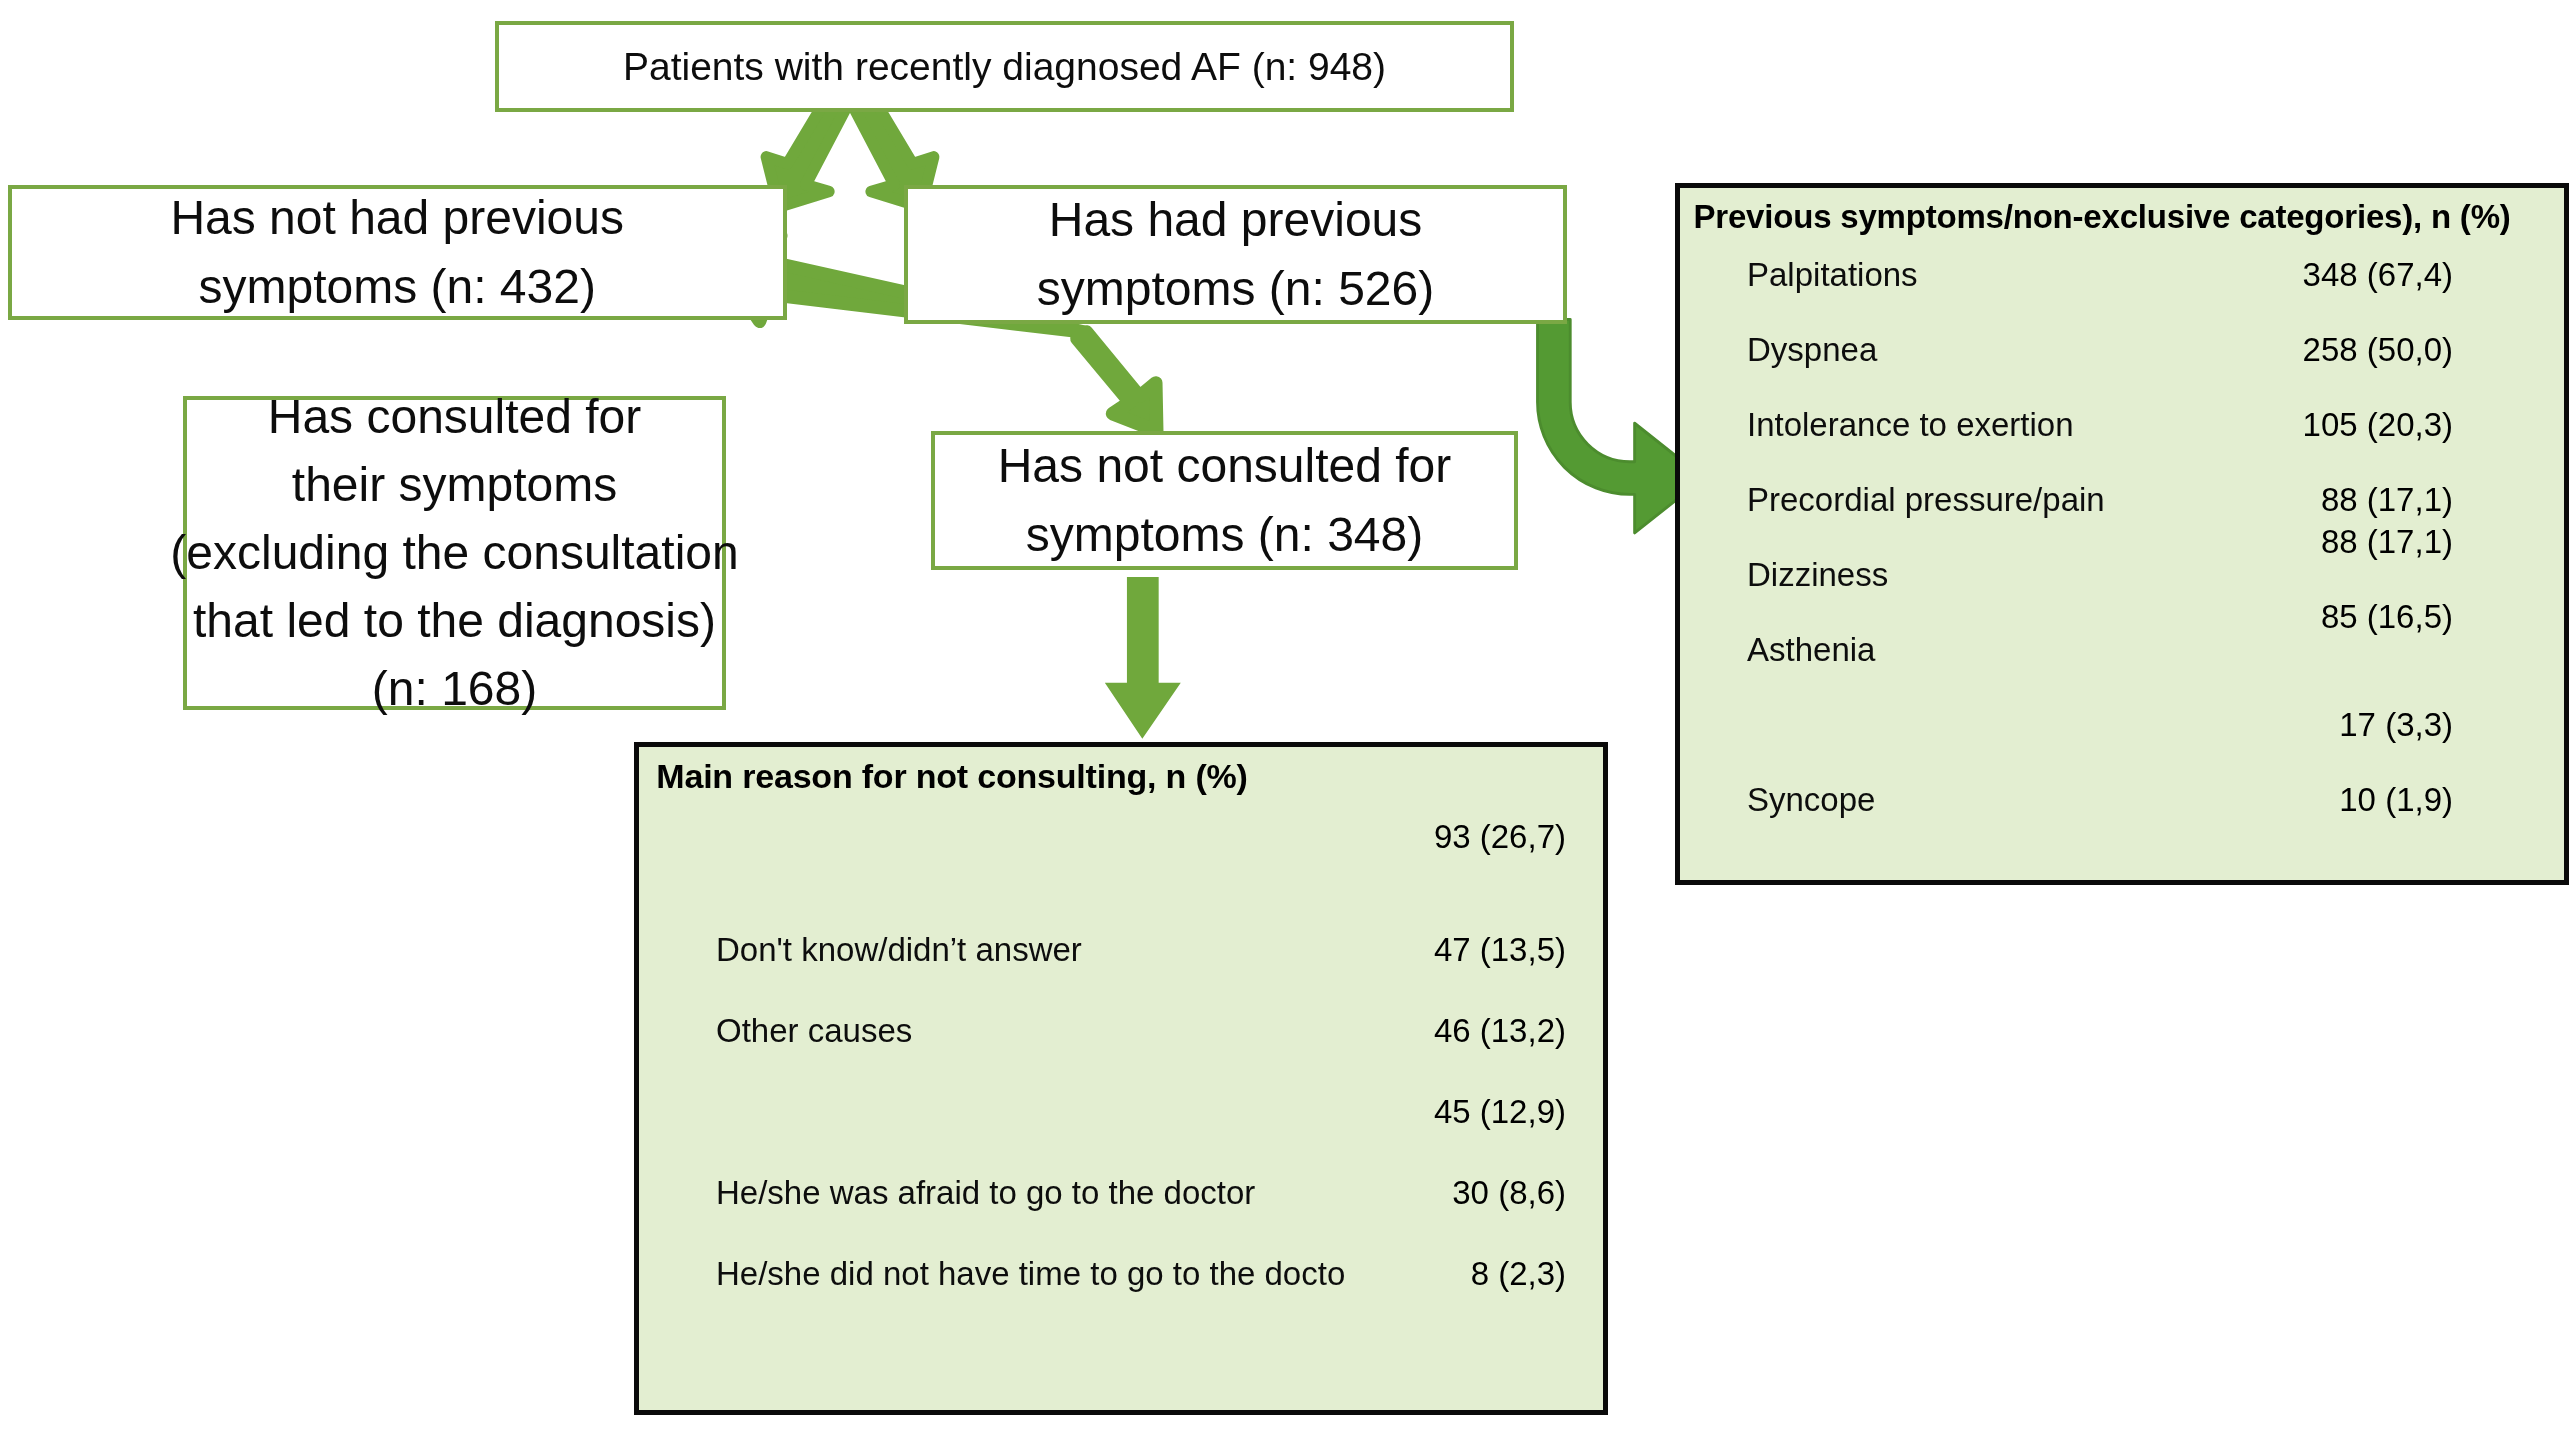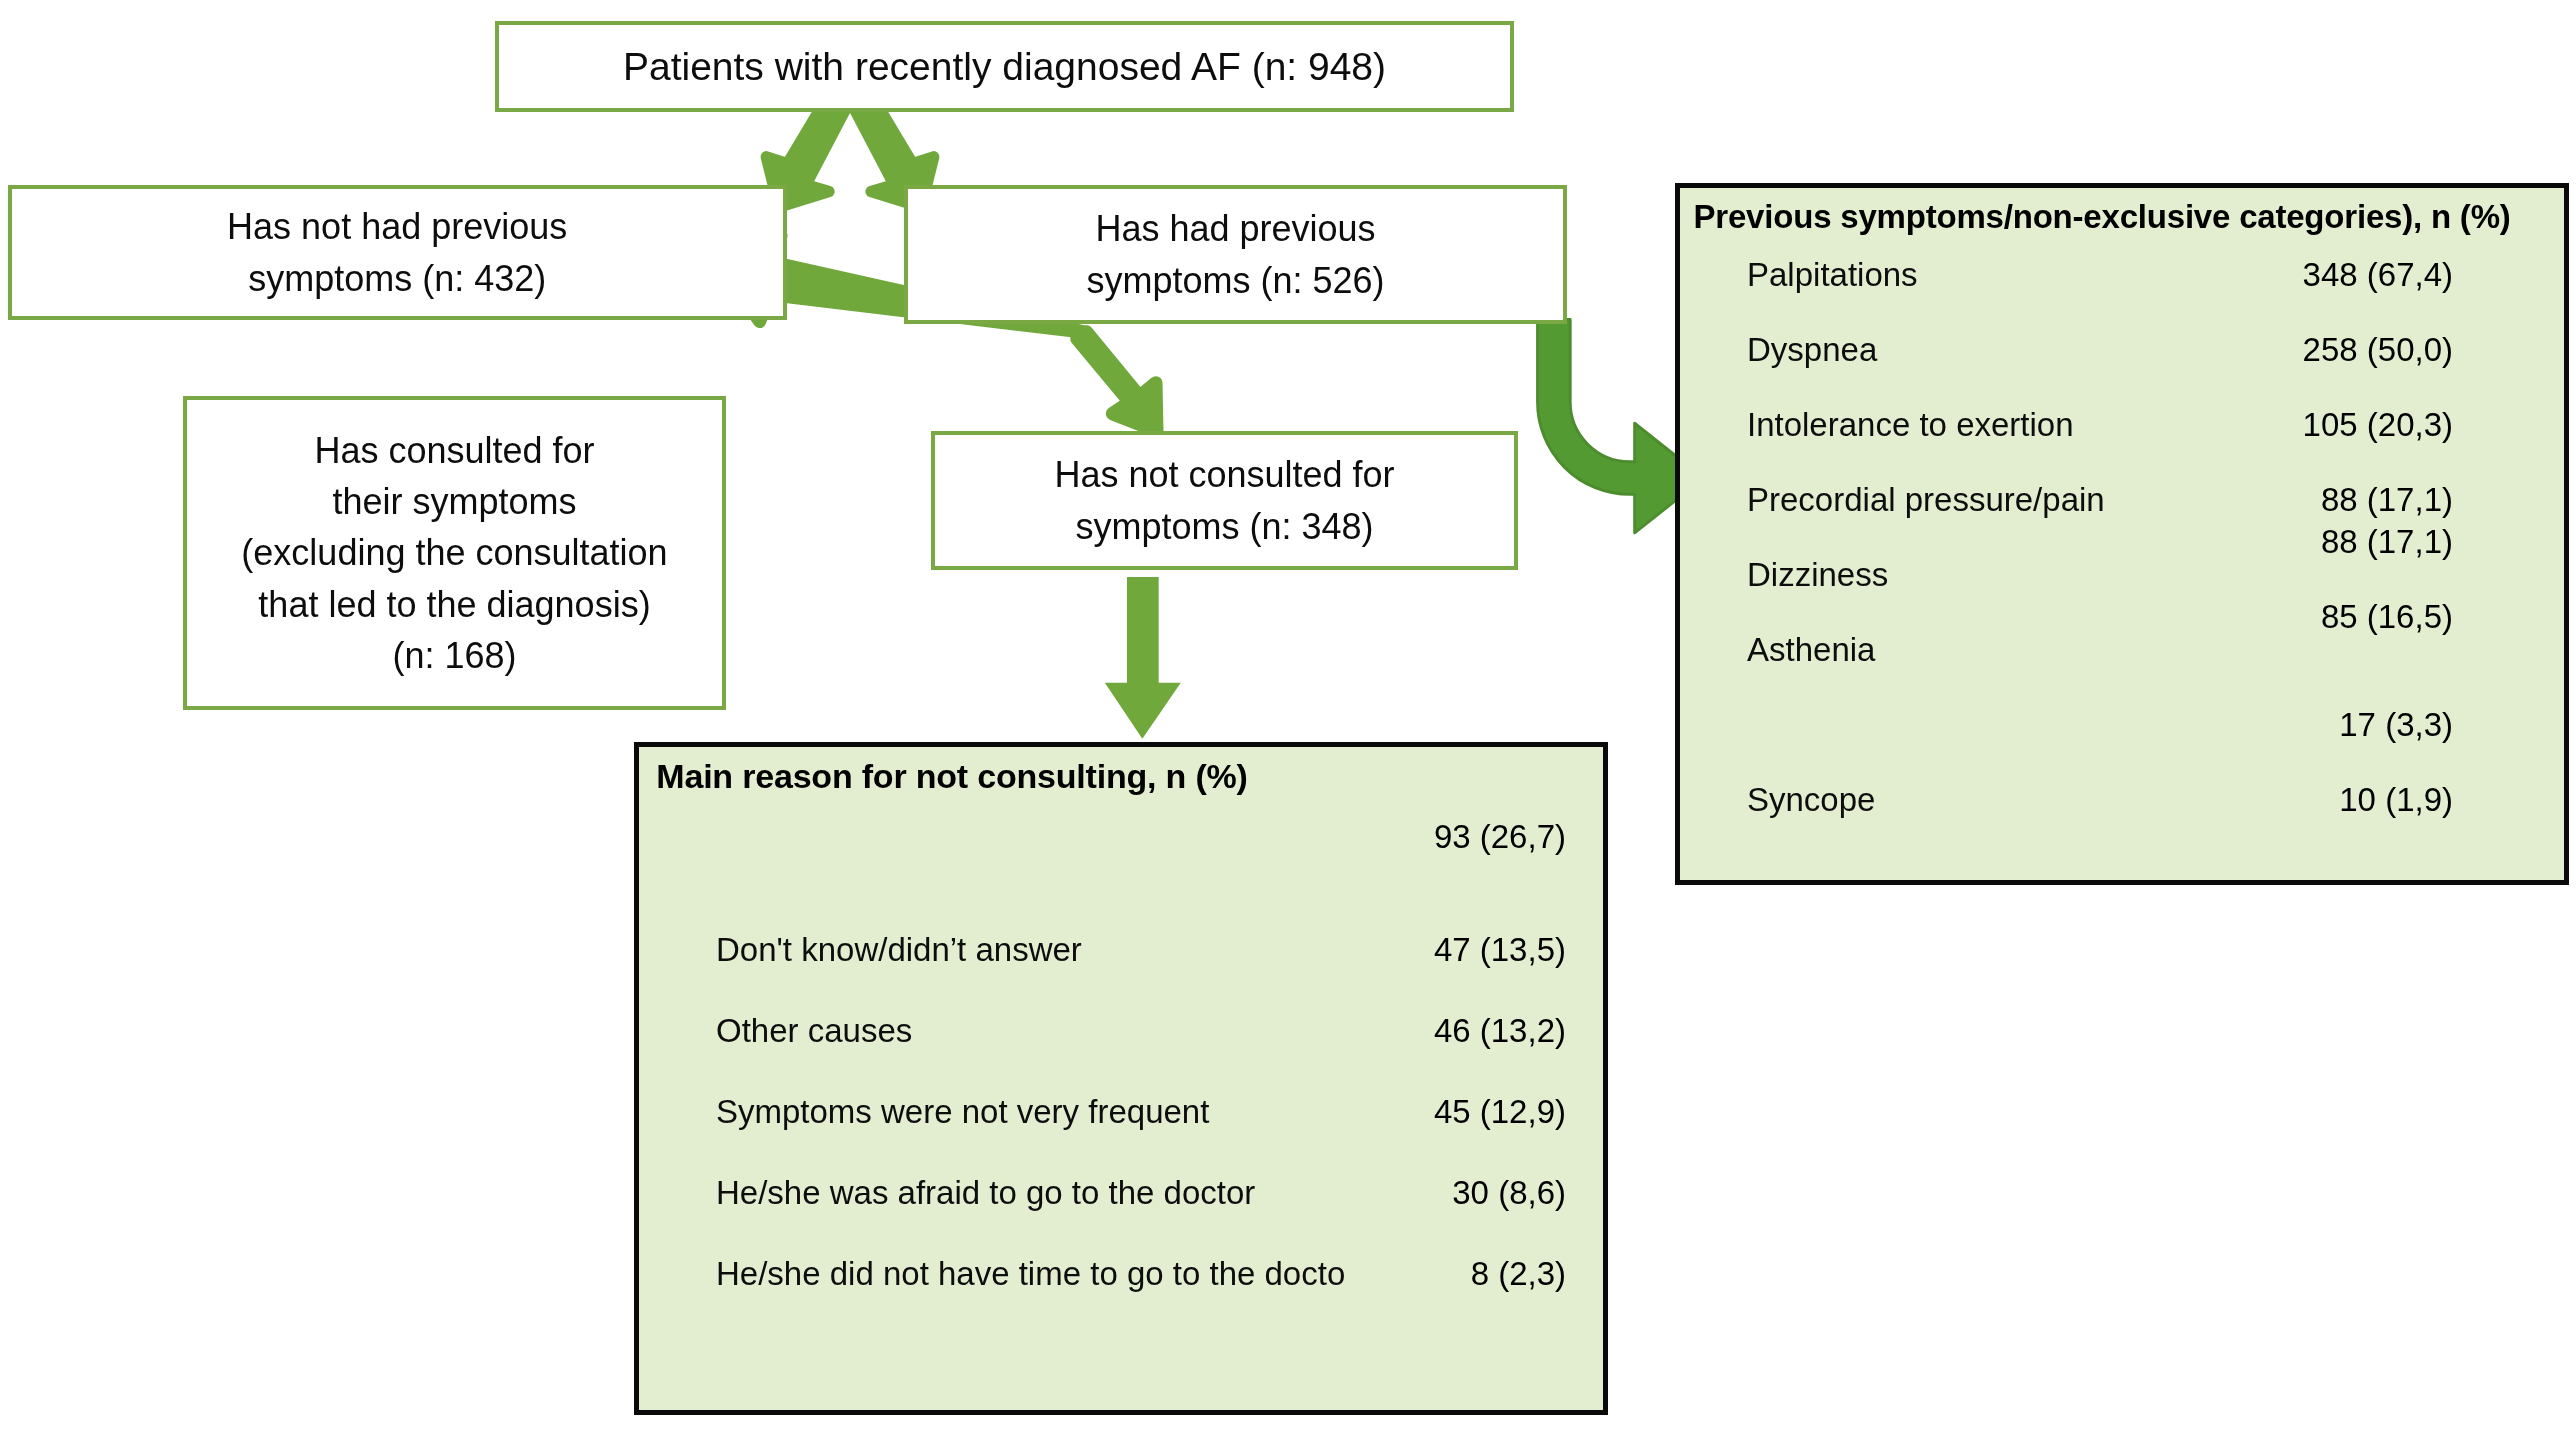--- a/index.html
+++ b/index.html
@@ -14,21 +14,21 @@
   .box{
     position:absolute;
     background:#ffffff;
     border:4.8px solid #7aa844;
     box-sizing:border-box;
     display:flex;align-items:center;justify-content:center;
     text-align:center;
     z-index:4;
   }
   .box .txt{
-    font-size:36px;
+    font-size:48px;
     line-height:1.42;
     white-space:pre;
     color:#0d0d0d;
   }
 
   #box-top{left:495px;top:21px;width:1019px;height:91px;}
   #box-top .txt{font-size:39px;}
 
   #box-no-prev{left:7.7px;top:185px;width:779px;height:135px;}
   #box-has-prev{left:904px;top:185px;width:663px;height:139px;}
@@ -221,21 +221,20 @@
         </div>
         <div class="row r2">
           <span class="label">Don't know/didn’t answer</span>
           <span class="value">47 (13,5)</span>
         </div>
         <div class="row r3">
           <span class="label">Other causes</span>
           <span class="value">46 (13,2)</span>
         </div>
         <div class="row r4">
-          <span class="label">Symptoms were not very frequent</span>
           <span class="value">45 (12,9)</span>
         </div>
         <div class="row r5">
           <span class="label">He/she was afraid to go to the doctor</span>
           <span class="value">30 (8,6)</span>
         </div>
         <div class="row r6">
           <span class="label">He/she did not have time to go to the docto</span>
           <span class="value">8 (2,3)</span>
         </div>

